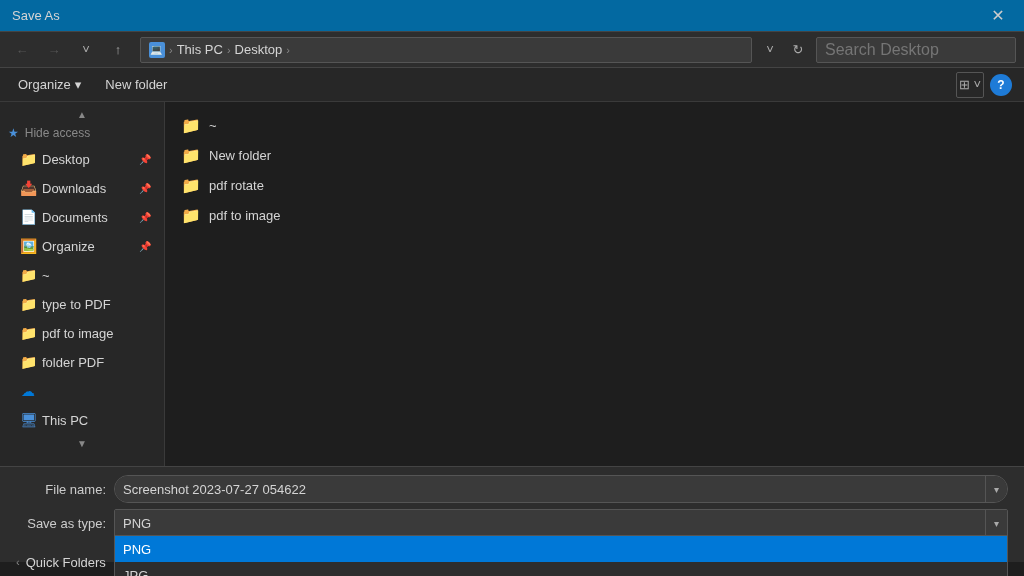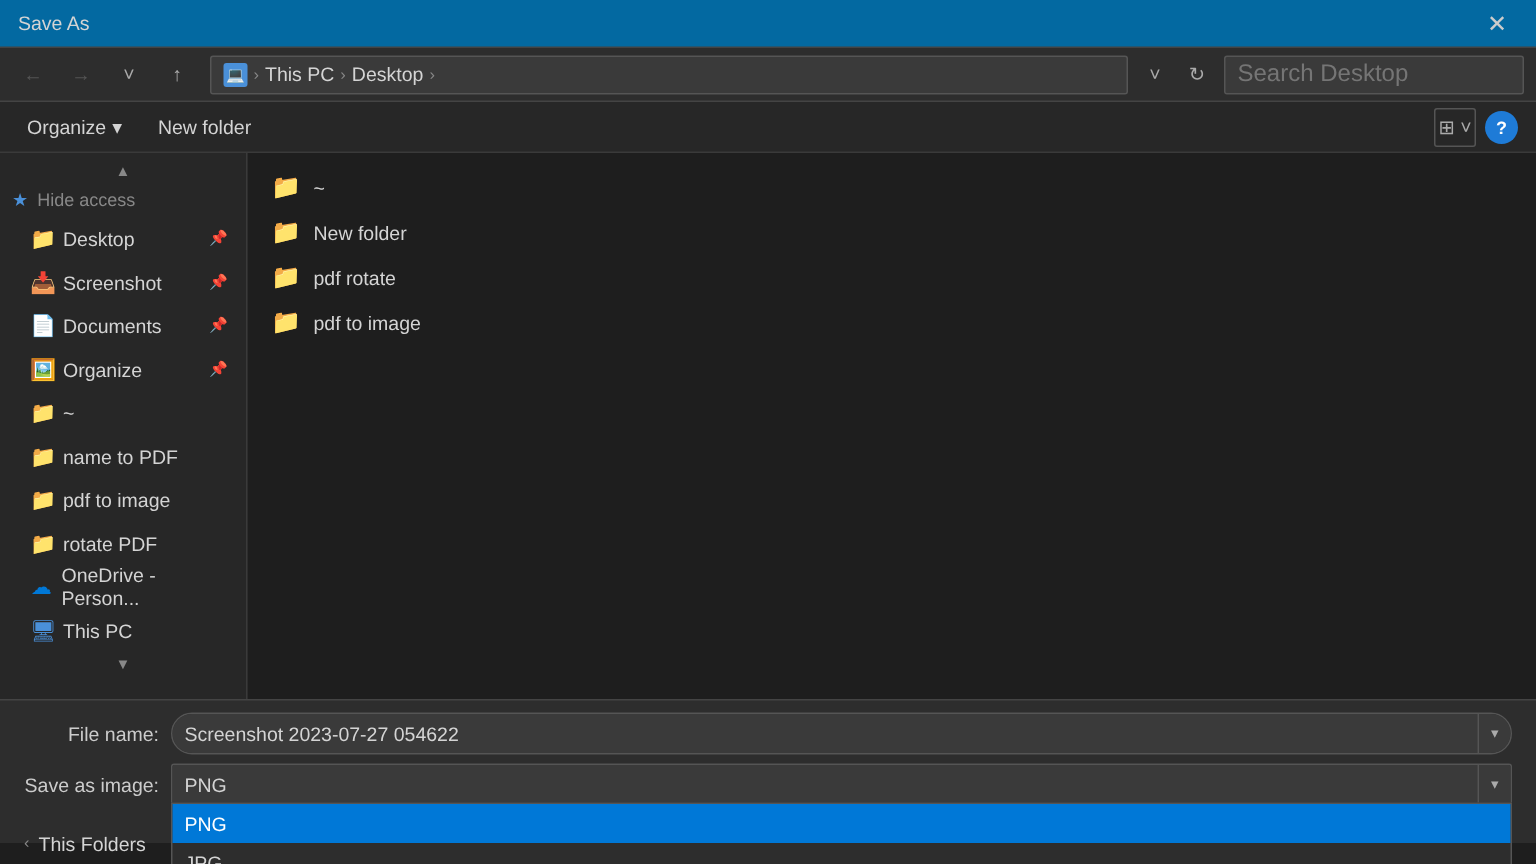--- a/index.html
+++ b/index.html
@@ -474,21 +474,21 @@
     </div>
 
     <div class="sidebar-item">
       <span class="sidebar-item-icon folder-icon-blue">📁</span>
       <span>Desktop</span>
       <span class="sidebar-pin">📌</span>
     </div>
 
     <div class="sidebar-item">
       <span class="sidebar-item-icon folder-icon-blue">📥</span>
-      <span>Screenshot</span>
+      <span>Downloads</span>
       <span class="sidebar-pin">📌</span>
     </div>
 
     <div class="sidebar-item">
       <span class="sidebar-item-icon folder-icon-docs">📄</span>
       <span>Documents</span>
       <span class="sidebar-pin">📌</span>
     </div>
 
     <div class="sidebar-item">
@@ -497,36 +497,35 @@
       <span class="sidebar-pin">📌</span>
     </div>
 
     <div class="sidebar-item">
       <span class="sidebar-item-icon folder-icon-yellow">📁</span>
       <span>~</span>
     </div>
 
     <div class="sidebar-item">
       <span class="sidebar-item-icon folder-icon-yellow">📁</span>
-      <span>name to PDF</span>
+      <span>type to PDF</span>
     </div>
 
     <div class="sidebar-item">
       <span class="sidebar-item-icon folder-icon-yellow">📁</span>
       <span>pdf to image</span>
     </div>
 
     <div class="sidebar-item">
       <span class="sidebar-item-icon folder-icon-yellow">📁</span>
-      <span>rotate PDF</span>
+      <span>folder PDF</span>
     </div>
 
     <div class="sidebar-item">
       <span class="sidebar-item-icon" style="color:#0078d7;">☁</span>
-      <span>OneDrive - Person...</span>
     </div>
 
     <div class="sidebar-item">
       <span class="sidebar-item-icon" style="color:#4a90d9;">🖥</span>
       <span>This PC</span>
     </div>
 
     <div class="sidebar-scroll-btn">▼</div>
   </div>
 
@@ -554,38 +553,38 @@
 
   <div class="save-row">
     <span class="save-label">File name:</span>
     <div class="save-input-wrapper">
       <input class="save-input-field" type="text" value="Screenshot 2023-07-27 054622" style="">
       <div class="save-input-dropdown">▾</div>
     </div>
   </div>
 
   <div class="save-row">
-    <span class="save-label">Save as image:</span>
+    <span class="save-label">Save as type:</span>
     <div class="type-dropdown-wrapper">
       <div class="type-dropdown-selected">
         <div class="type-dropdown-text">PNG</div>
         <div class="type-dropdown-arrow">▾</div>
       </div>
 
       <div class="type-dropdown-menu">
         <div class="dropdown-option active">PNG</div>
         <div class="dropdown-option">JPG</div>
 
       </div>
     </div>
   </div>
 
   <div style="display:flex; align-items:center; justify-content:space-between; margin-top:4px;">
     <div class="hide-folders-row">
       <span class="chevron-icon">‹</span>
-      <span>This Folders</span>
+      <span>Quick Folders</span>
     </div>
     <div class="save-buttons">
       <div class="btn primary">Save</div>
       <div class="btn">Cancel</div>
     </div>
   </div>
 </div>
 
 </body></html>

